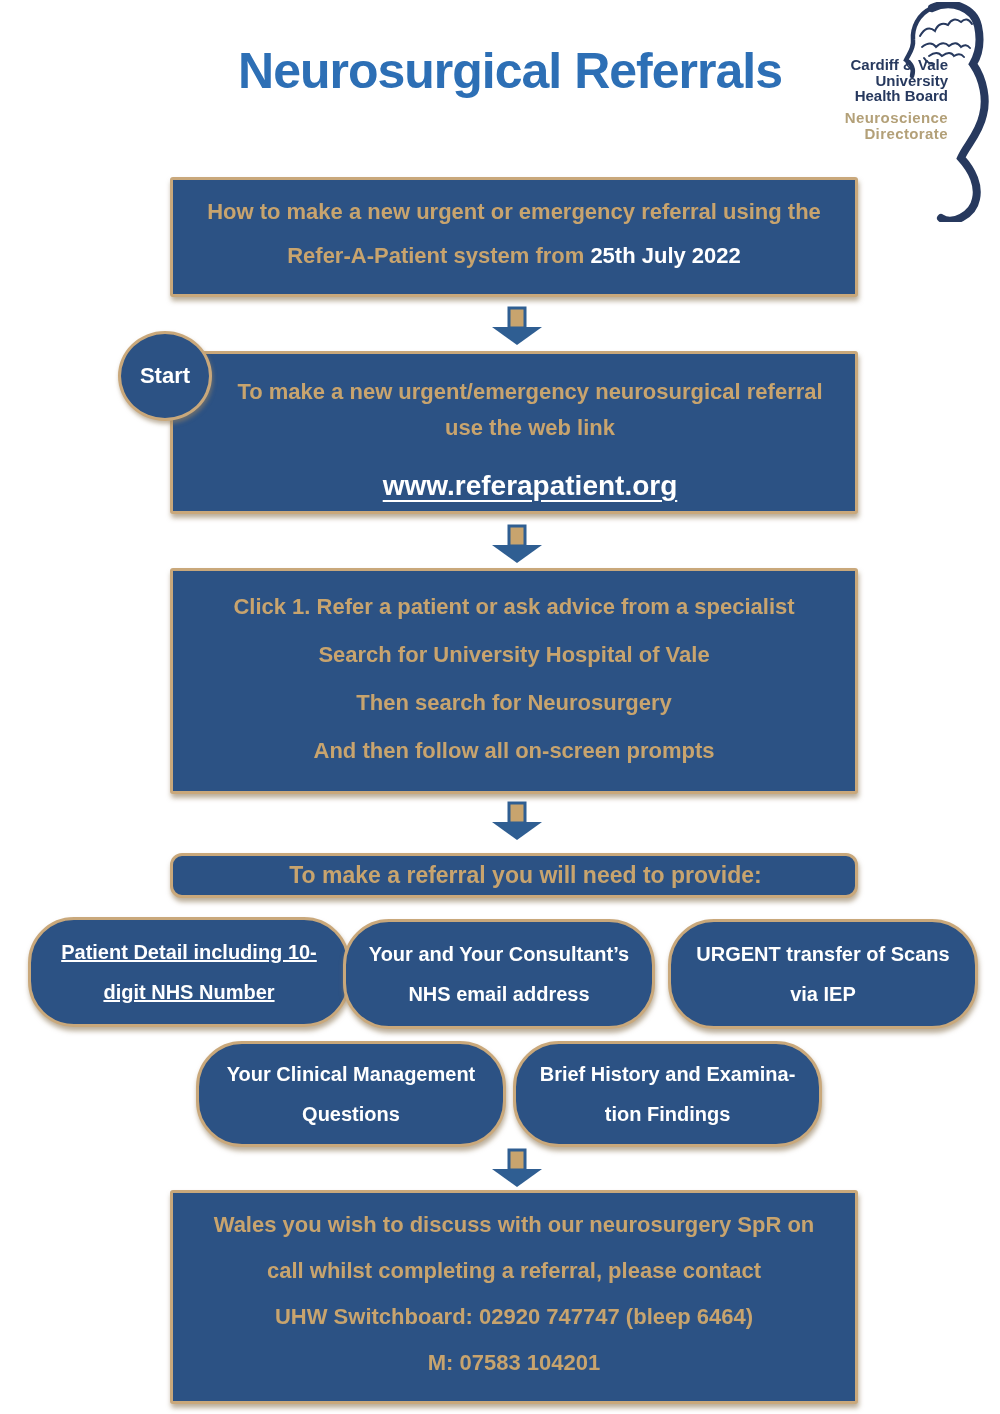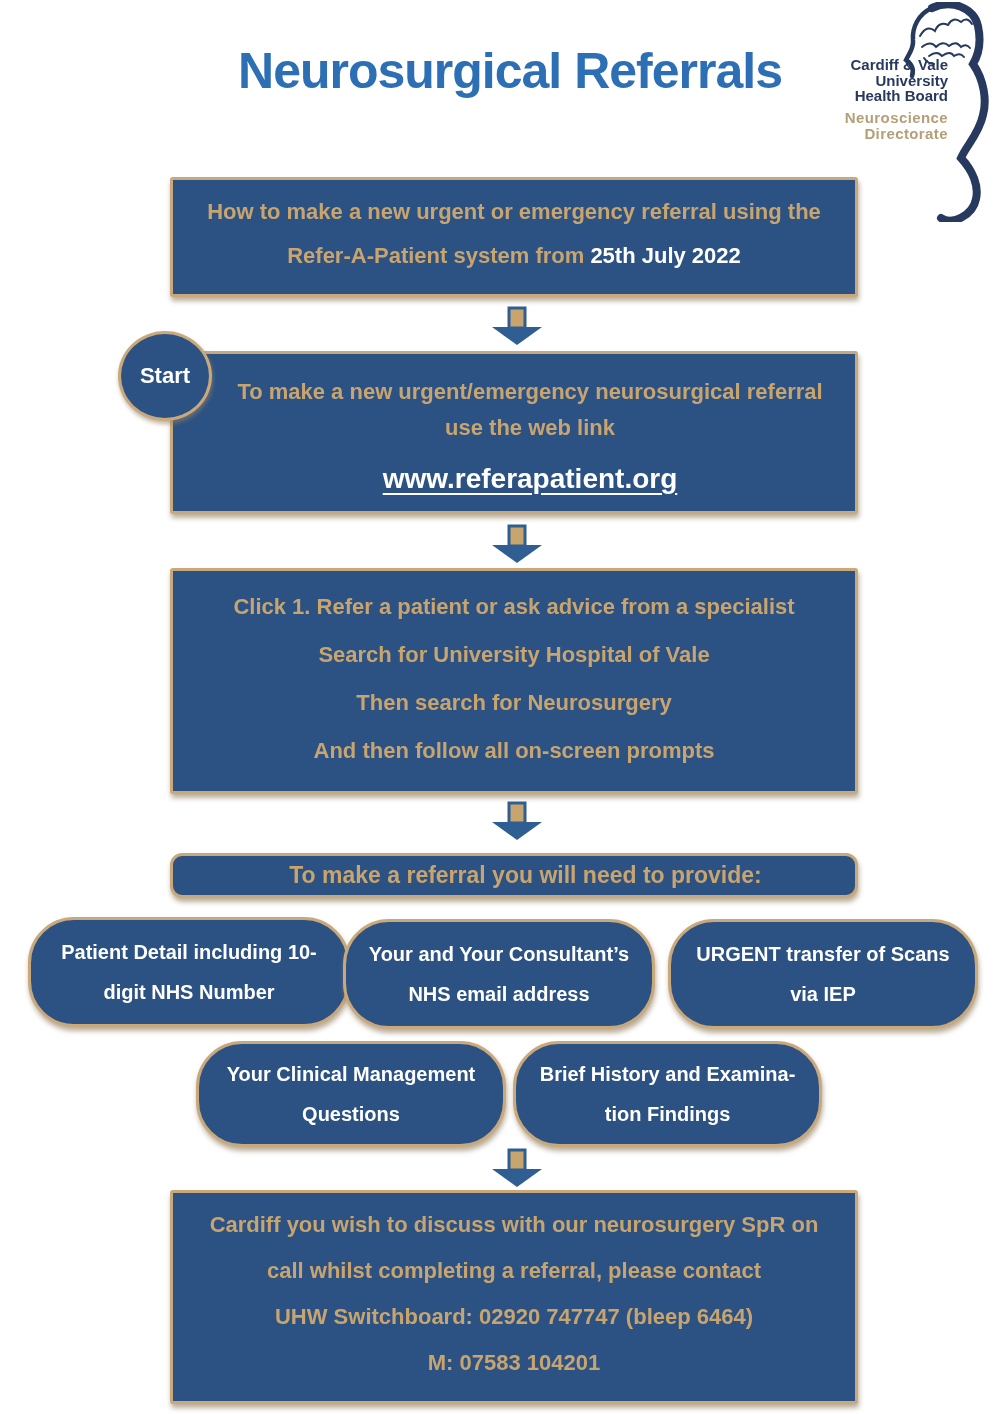--- a/index.html
+++ b/index.html
@@ -52,37 +52,37 @@
   .start-badge{
     position:absolute;left:118px;top:331px;width:94px;height:90px;border-radius:50%;
     background:var(--box-fill,#2C5284);border:3px solid var(--border-tan,#C9A87B);
     box-shadow:1px 3px 4px rgba(150,130,100,.6);
     display:flex;align-items:center;justify-content:center;
     color:#fff;font-size:22px;font-weight:700;z-index:5;
   }
   .box-start{left:170px;top:351px;width:688px;height:163px;padding:20px 14px 0 46px;font-size:22px;}
   .box-start .bl{line-height:36px;}
   .weblink{
-    display:inline-block;margin-top:13px;font-size:28px;line-height:40px;
+    display:inline-block;margin-top:20px;font-size:28px;line-height:40px;
     color:#fff;text-decoration:underline;text-underline-offset:5px;cursor:pointer;
   }
   .box-steps{left:170px;top:568px;width:688px;height:226px;padding-top:12px;font-size:22px;}
   .box-steps .bl{line-height:48px;}
   .banner{
     left:170px;top:853px;width:688px;height:45px;border-radius:12px;
     display:flex;align-items:center;justify-content:center;font-size:23px;padding-left:23px;
   }
   .pill{
     position:absolute;background:var(--box-fill,#2C5284);
     border:3px solid var(--border-tan,#C9A87B);border-radius:46px;
     box-shadow:1px 4px 5px rgba(150,130,100,.65);
     color:#fff;font-weight:700;font-size:20px;line-height:40px;text-align:center;
     display:flex;flex-direction:column;justify-content:center;
   }
-  .pill-a{left:28px;top:917px;width:322px;height:110px;}
+  .pill-a{left:28px;top:917px;width:322px;height:110px;text-decoration:underline;}
   .pill-b{left:343px;top:919px;width:312px;height:110px;}
   .pill-c{left:668px;top:919px;width:310px;height:110px;}
   .pill-d{left:196px;top:1041px;width:310px;height:106px;}
   .pill-e{left:513px;top:1041px;width:309px;height:106px;}
   .box-contact{left:170px;top:1190px;width:688px;height:214px;padding-top:9px;font-size:22px;}
   .box-contact .bl{line-height:46px;}
 
   
   .flow-arrow{position:absolute;width:54px;height:40px;}
   .arrow-1{left:490px;top:306px;}
@@ -180,19 +180,19 @@
     <div>Brief History and Examina-</div>
     <div>tion Findings</div>
   </div>
 
   <svg class="flow-arrow arrow-4" viewBox="0 0 54 40">
     <rect class="arrow-shaft" x="19" y="2" width="16" height="20"></rect>
     <polygon class="arrow-head" points="2,21 52,21 27,39"></polygon>
   </svg>
 
   <div class="bluebox box-contact">
-    <div class="bl">Cardiff you wish to discuss with our neurosurgery SpR on</div>
+    <div class="bl">Wales you wish to discuss with our neurosurgery SpR on</div>
     <div class="bl">call whilst completing a referral, please contact</div>
     <div class="bl">UHW Switchboard: 02920 747747 (bleep 6464)</div>
     <div class="bl">M: 07583 104201</div>
   </div>
 
 </div>
 
 </body></html>

